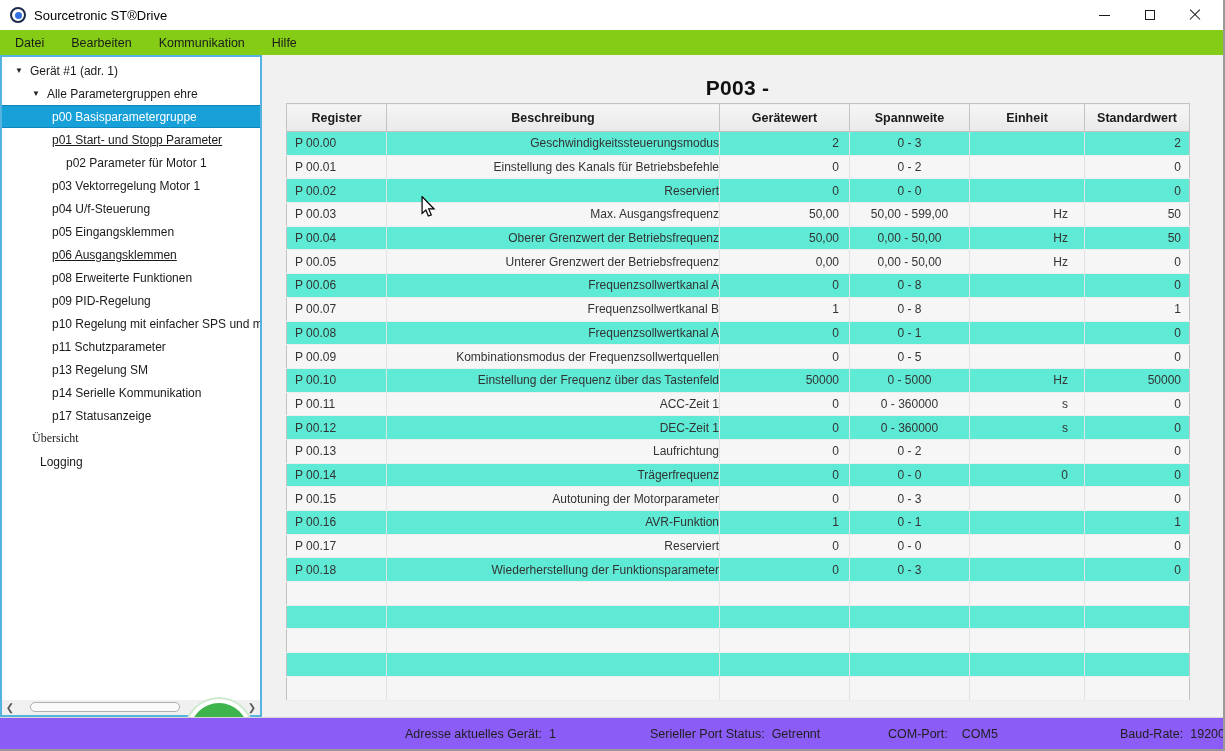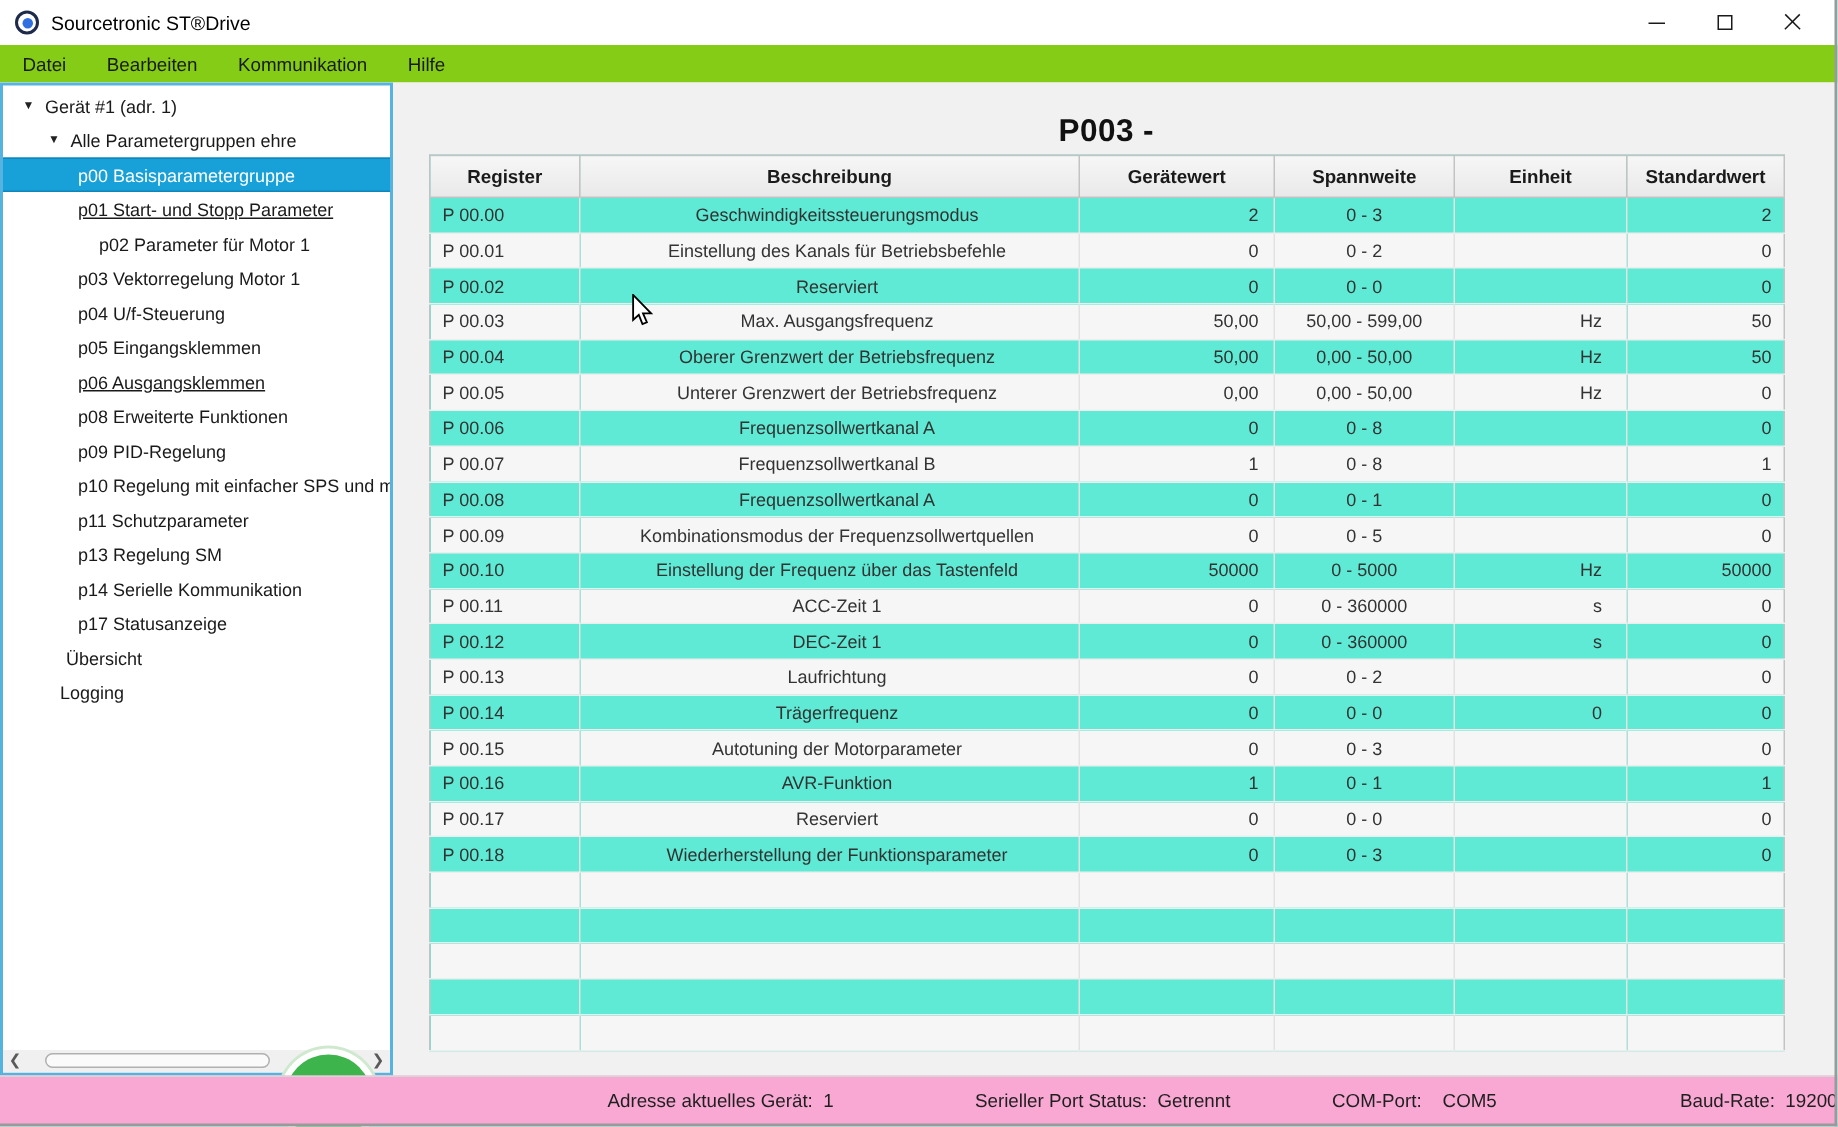--- a/index.html
+++ b/index.html
@@ -58,28 +58,28 @@
   .param-table { position:absolute; left:24px; top:48px; width:903px; border-collapse:collapse; background:#5eead4; border:1px solid #c3c3c3; table-layout:fixed; }
   .param-table col.c0 { width:100px; } .param-table col.c1 { width:333px; } .param-table col.c2 { width:130px; }
   .param-table col.c3 { width:120px; } .param-table col.c4 { width:115px; } .param-table col.c5 { width:105px; }
   .param-table th { height:28px; font-size:12.5px; font-weight:700; color:#1a1a1a; text-align:center;
       background:linear-gradient(#f6f6f6,#e9e9e9); border-right:1px solid #c3c3c3; border-bottom:1px solid #c3c3c3; }
   .param-table th:last-child { border-right:none; }
   .param-table td { height:23.7px; font-size:12px; color:#333; border-right:1px solid #e2e2e2; border-bottom:1px solid #ededed; overflow:hidden; white-space:nowrap; }
   .param-table td:last-child { border-right:none; }
   .param-table tbody tr:nth-child(even) td { background:#f6f6f6; }
   .param-table td.col-register { text-align:left; padding-left:8px; }
-  .param-table td.col-beschreibung { text-align:center; padding-left:10px; }
+  .param-table td.col-beschreibung { text-align:right; padding-left:10px; }
   .param-table td.col-geraetewert { text-align:right; padding-right:10px; }
   .param-table td.col-spannweite { text-align:center; }
   .param-table td.col-einheit { text-align:right; padding-right:16px; }
   .param-table td.col-standardwert { text-align:right; padding-right:8px; }
 
   
-  .statusbar { position:absolute; left:0; top:717px; width:1225px; height:34px; background:#f9a8d4; border-top:1px solid #d6d6d6; }
+  .statusbar { position:absolute; left:0; top:717px; width:1225px; height:34px; background:#8b5cf6; border-top:1px solid #d6d6d6; }
   .status-item { position:absolute; top:0; height:33px; line-height:33px; font-size:12.5px; color:#1f1f1f; white-space:nowrap; }
   .status-item .s-label { margin-right:7px; }
   .status-item:nth-of-type(1){ left:405px; }
   .status-item:nth-of-type(2){ left:650px; }
   .status-item:nth-of-type(3){ left:888px; }
   .status-item:nth-of-type(3) .s-label { margin-right:14px;text-align:right; }
   .status-item:nth-of-type(4){ left:1120px; }
 
   
   .cursor { position:absolute; left:419px; top:196px; z-index:99; pointer-events:none; }
@@ -158,21 +158,21 @@
       </div>
       <div class="tree-item" style="padding-left: 50px;">
         <span>p13 Regelung SM</span>
       </div>
       <div class="tree-item" style="padding-left: 50px;">
         <span>p14 Serielle Kommunikation</span>
       </div>
       <div class="tree-item" style="padding-left: 50px;">
         <span>p17 Statusanzeige</span>
       </div>
-      <div class="tree-item" style="padding-left: 42px;">
+      <div class="tree-item" style="padding-left: 30px; font-family: Liberation Serif, serif;">
         <span>Übersicht</span>
       </div>
       <div class="tree-item" style="padding-left: 38px;">
         <span>Logging</span>
       </div>
     </div>
   <div class="hscroll">
     <span class="arrow">❮</span>
     <span class="track">
       <span class="thumb"></span>

